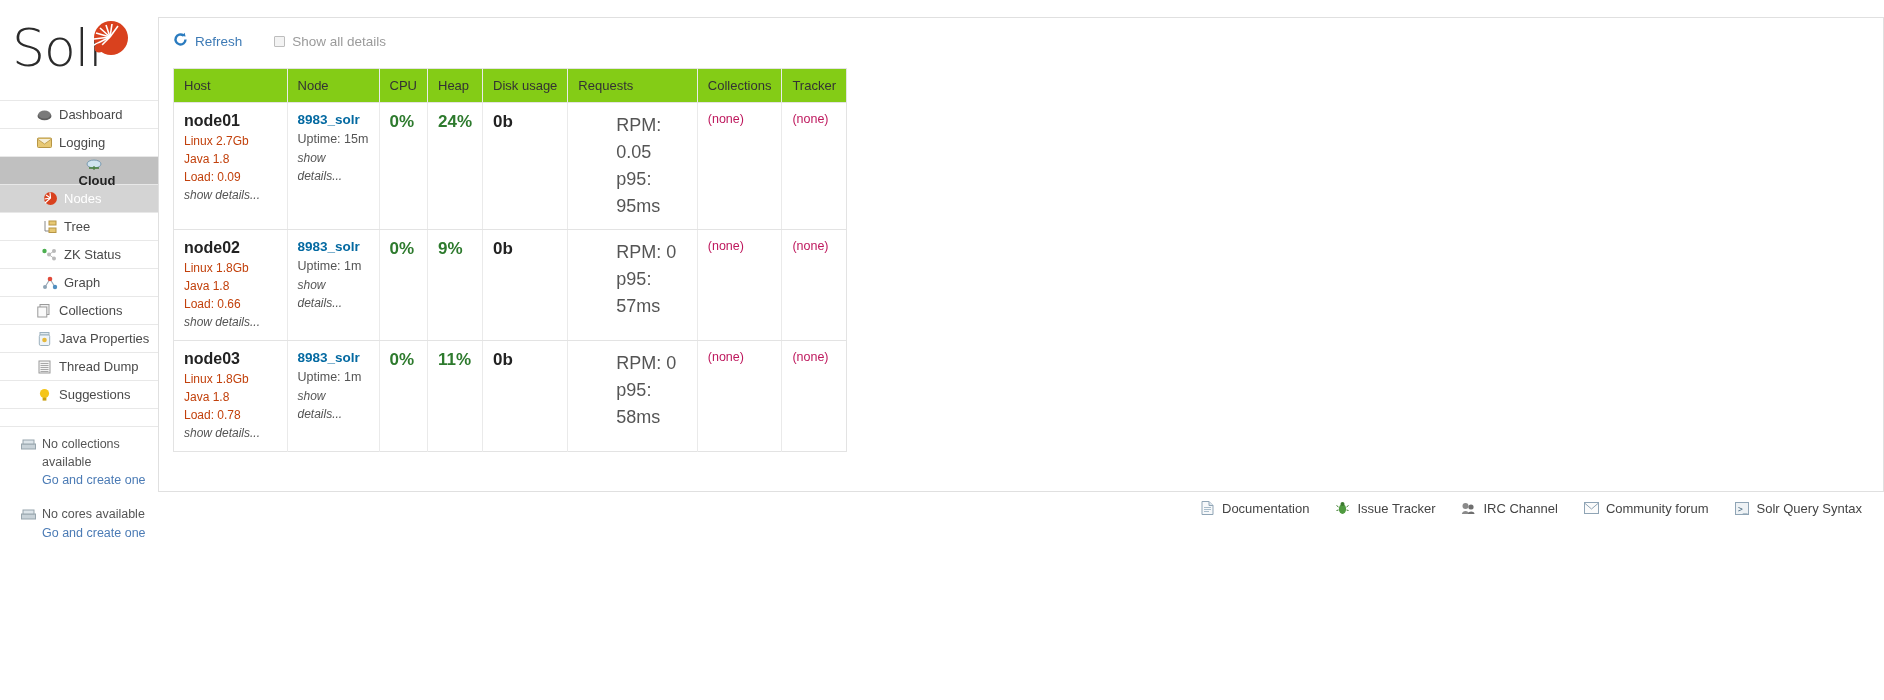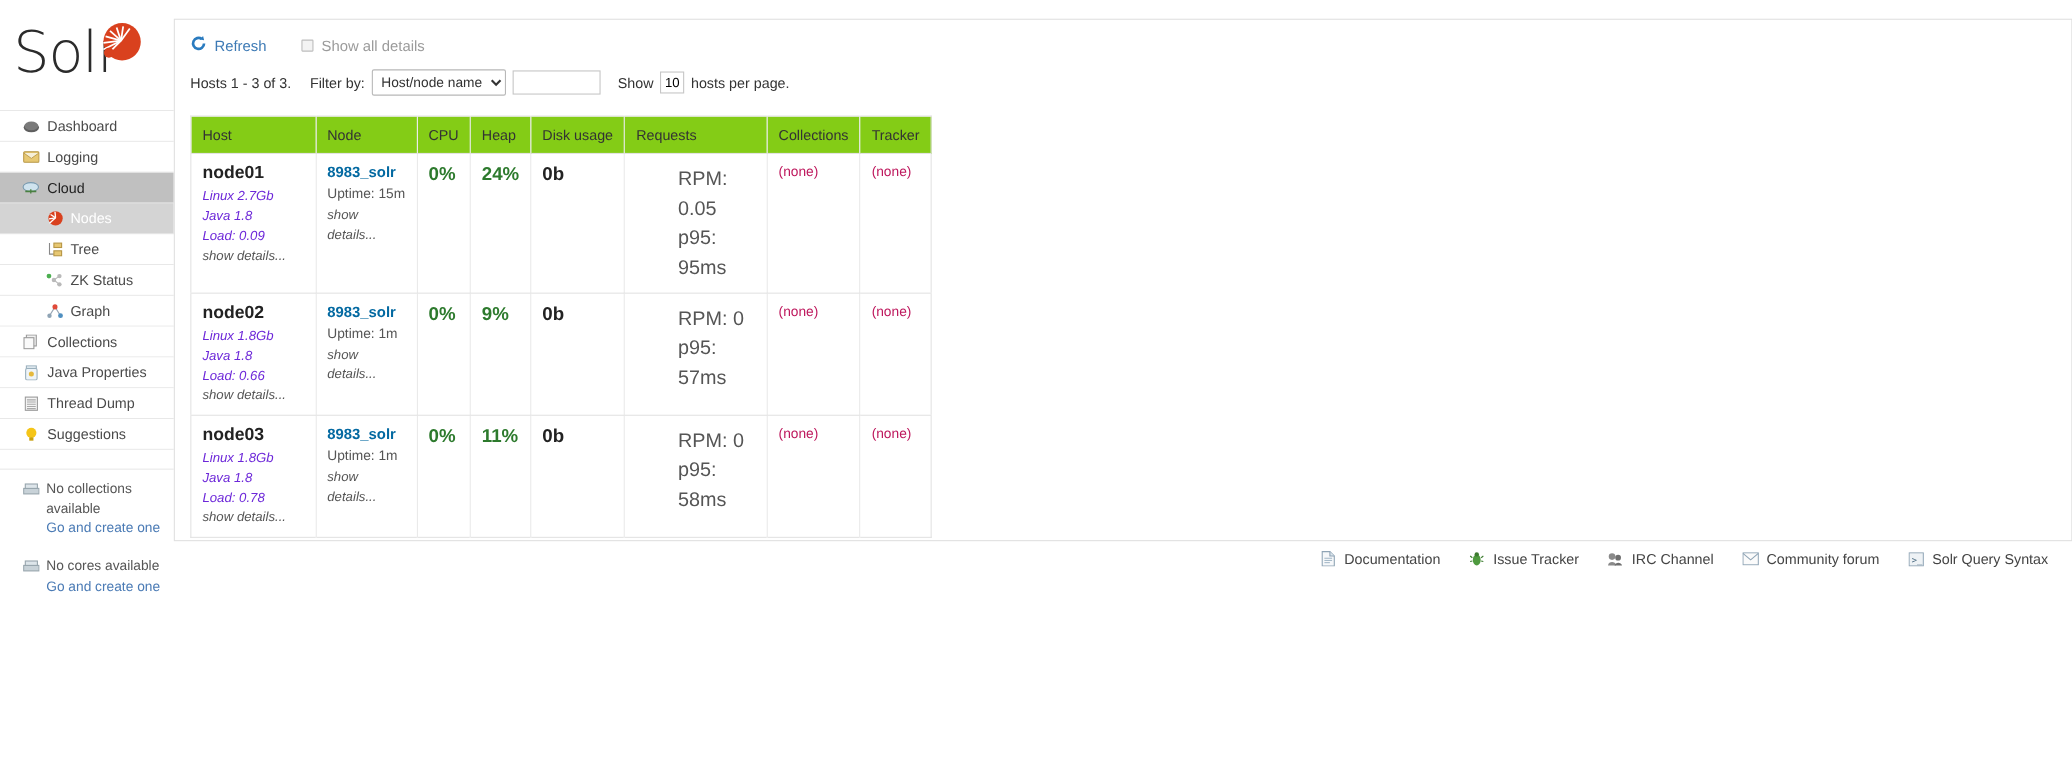--- a/index.html
+++ b/index.html
@@ -38,37 +38,38 @@
   .logo-burst {
     position: absolute;
     left: 88px; top: 18px;
     width: 42px; height: 42px;
   }
 
   .nav-group { border-top: 1px solid #e8e8e8; }
   .nav-item {
     display: flex; align-items: center;
     height: 28px;
-    padding-left: 20px;
+    padding-left: 36px;
     border-bottom: 1px solid #e8e8e8;
     color: #4a4a4a;
     font-size: 13px;
     cursor: pointer;
     background: #fff;
   }
   .nav-item .ico {
     width: 16px; height: 16px;
     margin-right: 7px;
     display: inline-flex; align-items: center; justify-content: center;
     flex: 0 0 16px;
   }
   .nav-item.active {
     background: #c0c0c0;
-    font-weight: normal;
+    font-weight: bold;
     color: #222;
+    flex-direction: column;
   }
   .nav-sub {
     display: flex; align-items: center;
     height: 28px;
     padding-left: 42px;
     border-bottom: 1px solid #e8e8e8;
     font-size: 13px;
     color: #4a4a4a;
     cursor: pointer;
     background: #fff;
@@ -173,21 +174,21 @@
     vertical-align: top;
     padding: 9px 10px;
     border-right: 1px solid #eaeaea;
     border-bottom: 1px solid #e3e3e3;
     font-size: 12.5px;
     color: #444;
   }
   #nodes-table td:last-child { border-right:none; }
   #nodes-table tr:last-child td { border-bottom: none; }
   .host-name { font-weight: bold; font-size: 16px; color:#222; display:block; margin-bottom:2px;}
-  .host-meta { font-style: italic; color:#6d28d9; font-size:12px; display:block; line-height:1.5;}
+  .host-meta { color:#c2410c; font-size:12px; display:block; line-height:1.5;}
   .showdet { font-style: italic; color:#555; font-size:12px; display:block; cursor:pointer; line-height:1.5;}
   .node-port { font-weight: bold; font-size: 13.5px; color:#0369a1; display:block; margin-bottom:3px;}
   .node-meta { color:#555; font-size:12.5px; display:block; line-height:1.55;}
   .pct { font-weight: bold; font-size: 17px; color:#2d7a2d; }
   .disk { font-weight: bold; font-size: 17px; color:#222; }
   .req-line { display:block; color:#555; font-size:18px; line-height:1.5;margin-left:38px;}
   .none-val { color:#be185d; font-size:12.5px; }
 
   
   #footer {
@@ -395,32 +396,20 @@
             </svg>
         </span>
         <span class="lbl">Refresh</span>
       </div>
       <div class="tb-check">
         <span class="box"></span>
         <span class="lbl">Show all details</span>
       </div>
     </div>
 
-    <div id="filterbar">
-      <span>Hosts 1 - 3 of 3.</span>
-      <span class="sep"></span>
-      <span>Filter by:</span>
-      <select class="filter-select">
-        <option>Host/node name</option>
-      </select>
-      <input class="filter-input" type="text" value="" style="">
-      <span style="margin-left:10px">Show</span>
-      <input class="rows-input" type="text" value="10" style="">
-      <span>hosts per page.</span>
-    </div>
 
     <table id="nodes-table">
       <thead>
         <tr>
           <th>Host</th>
           <th>Node</th>
           <th>CPU</th>
           <th>Heap</th>
           <th>Disk usage</th>
           <th>Requests</th>

